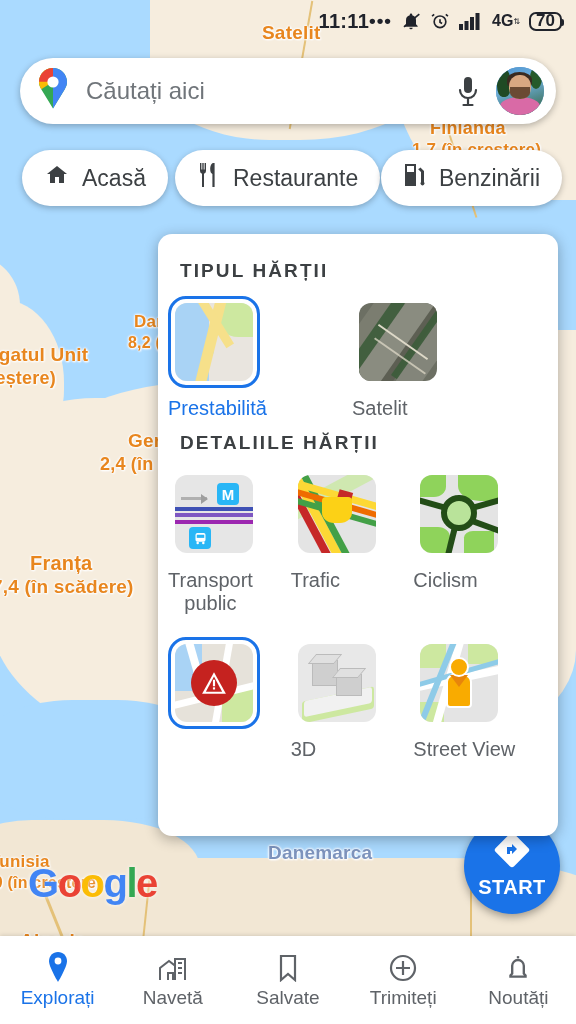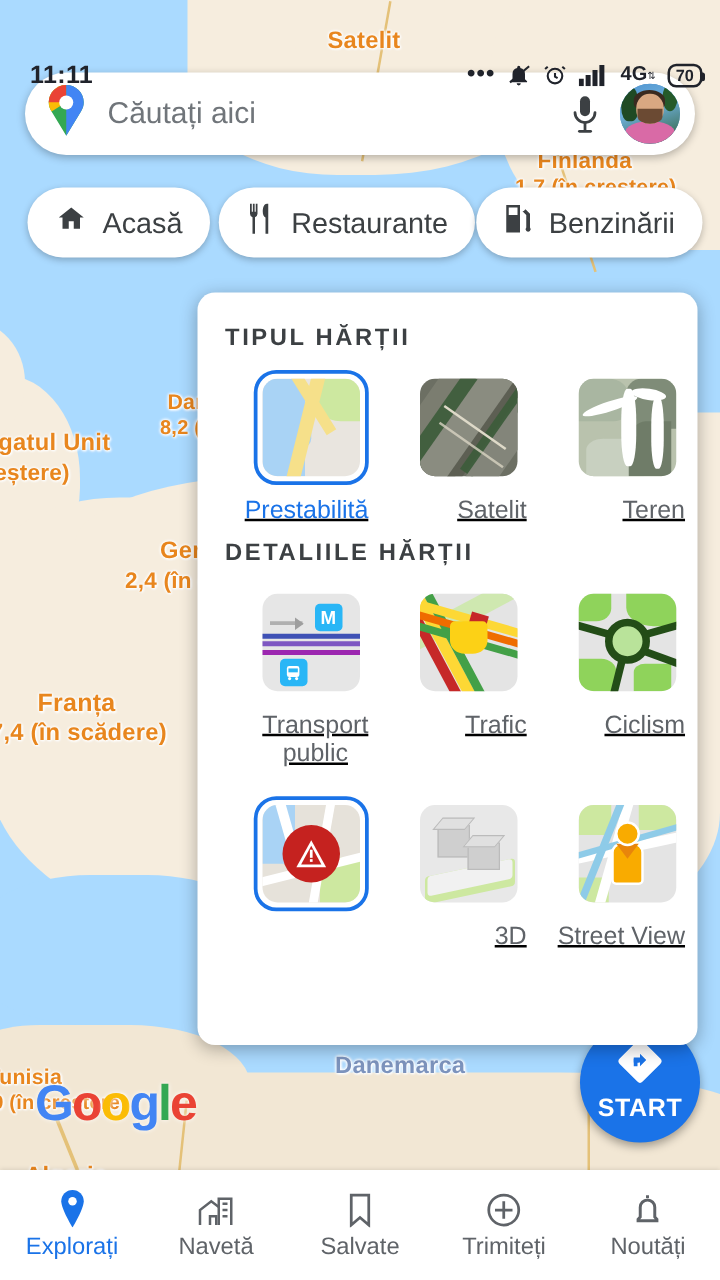--- a/index.html
+++ b/index.html
@@ -27,32 +27,31 @@
   }
   .map-label.sub { font-weight: 700; }
   .map-label.blue { color: #6b84b0; }
 
   
   .road { position: absolute; background: #f0c86a; }
 
   
   .statusbar {
     position: absolute; top: 0; left: 0; right: 0; height: 42px;
-    display: flex; align-items: center; justify-content: space-between;
+    display: flex; align-items: center; justify-content: flex-end;
     padding: 0 14px 0 24px; z-index: 60;
     color: #20232b;
-    margin-top: 39px;
   }
   .status-time { font-size: 20px; font-weight: 600; letter-spacing: .3px; }
   .status-icons { display: flex; align-items: center; gap: 9px; }
   .si { display: flex; align-items: center; }
   .dots { letter-spacing: 1px; font-size: 19px; font-weight: 700; line-height: .6; }
   .batt {
     border: 2px solid #20232b; border-radius: 7px; padding: 0 5px;
-    font-size: 13px; font-weight: 700; height: 19px; display: flex;
+    font-size: 17px; font-weight: 700; height: 19px; display: flex;
     align-items: center; position: relative;
   }
   .batt::after {
     content: ""; position: absolute; right: -4px; top: 5px; width: 3px; height: 7px;
     background: #20232b; border-radius: 0 2px 2px 0;
   }
   .fourg { font-size: 16px; font-weight: 700; }
   .fourg sub { font-size: 8px; font-weight: 400; }
 
   
@@ -92,32 +91,31 @@
   }
   .chip-1 { left: 22px; }
   .chip-2 { left: 175px; }
   .chip-3 { left: 381px; }
 
   
   .panel {
     position: absolute; left: 158px; top: 234px; width: 400px; height: 602px;
     background: #fff; border-radius: 14px; z-index: 55;
     box-shadow: 0 3px 14px rgba(0,0,0,.3);
-    padding: 26px 0 0 0;
+    padding: 26px 12px 0 0;
   }
   .panel-title {
     font-size: 19px; font-weight: 700; color: #3c4043;
     letter-spacing: 2.1px; padding-left: 22px; margin-bottom: 14px;
   }
   .panel-title.second { margin-top: 12px; }
   .grid { display: flex; padding: 0 10px; }
   .cell {
-    flex: 1; display: flex; flex-direction: column; align-items: flex-end;
+    flex: 1; display: flex; flex-direction: column; align-items: flex-start;
     text-align: center;
-    text-decoration: underline;
   }
   .thumb {
     width: 78px; height: 78px; border-radius: 12px; position: relative;
     overflow: hidden; background: #e8e8e8;
   }
   .thumb-wrap { padding: 4px; border-radius: 18px; border: 3px solid transparent; }
   .thumb-wrap.selected { border-color: #1a73e8; }
   .cell-label {
     font-size: 20px; color: #5f6368; margin-top: 9px; line-height: 1.15;
     max-width: 120px;
@@ -412,35 +410,20 @@
             <span class="ts-band" style="left:50px;width:10px;background:#5d5f53"></span>
             <span class="ts-veg" style="left:58px;top:-10px;width:12px;height:120%;"></span>
             <span class="ts-band" style="left:66px;width:22px;background:#83857a"></span>
             <span style="position:absolute;left:14px;top:38px;width:60px;height:2px;background:#ded9c8;transform:rotate(35deg)"></span>
             <span style="position:absolute;left:10px;top:52px;width:62px;height:2px;background:#d8d3c2;transform:rotate(35deg);opacity:.8"></span>
           </div>
         </div>
         <div class="cell-label">Satelit</div>
       </div>
 
-      <div class="cell">
-        <div class="thumb-wrap">
-          <div class="thumb t-terrain">
-            <span class="tt-p" style="left:0;top:0;width:40px;height:34px;background:#a9b6a1;border-radius:0 40% 30% 0"></span>
-            <span class="tt-p" style="right:0;top:0;width:40px;height:40px;background:#7f8c78;border-radius:30% 0 0 40%"></span>
-            <span class="tt-p" style="left:6px;bottom:0;width:46px;height:30px;background:#c8d0c0;border-radius:30% 20% 0 0"></span>
-            <span class="tt-p" style="right:4px;bottom:0;width:34px;height:44px;background:#6f7c68;border-radius:40% 0 0 0"></span>
-            <span class="tt-river" style="left:2px;top:18px;width:46px;height:8px;border-radius:50%;transform:rotate(-18deg)"></span>
-            <span class="tt-river" style="left:34px;top:8px;width:12px;height:62px;border-radius:40%;"></span>
-            <span class="tt-river" style="left:42px;top:8px;width:28px;height:9px;border-radius:50%;transform:rotate(8deg)"></span>
-            <span class="tt-river" style="left:58px;top:14px;width:10px;height:58px;border-radius:40%;"></span>
-          </div>
-        </div>
-        <div class="cell-label">Teren</div>
-      </div>
     </div>
 
     <div class="panel-title second">DETALIILE HĂRȚII</div>
 
     <div class="grid row2">
 
       <div class="cell">
         <div class="thumb-wrap">
           <div class="thumb t-transit">
             <span class="tr-line" style="top:32px;background:#3f51b5"></span>

